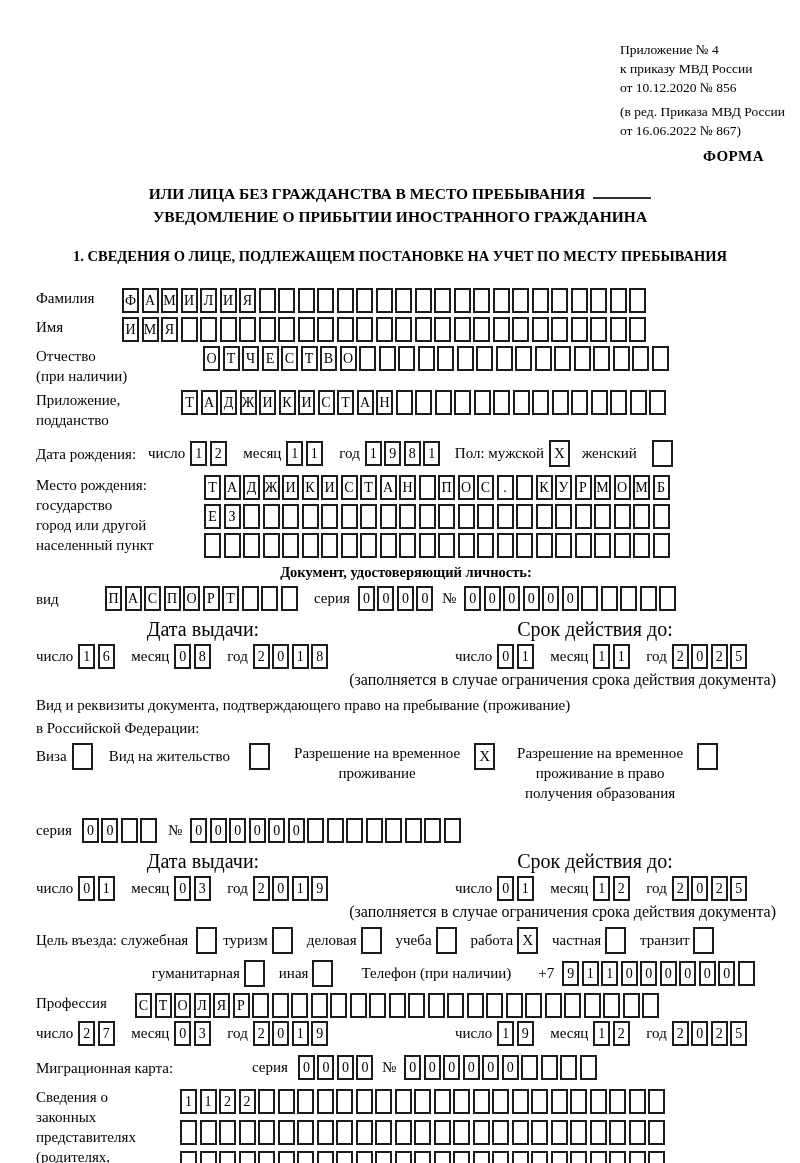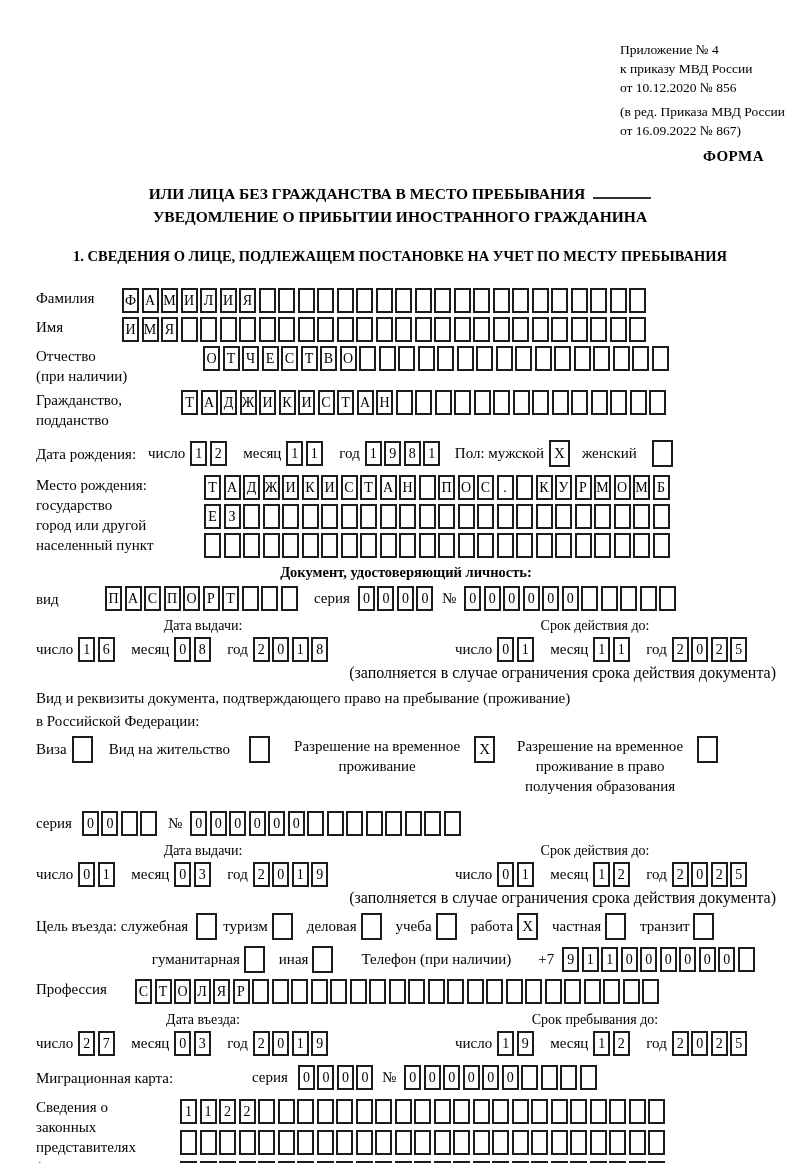--- a/index.html
+++ b/index.html
@@ -35,21 +35,21 @@
   }
   .cbx {
     flex:none; display:inline-flex; align-items:center; justify-content:center;
     width:21px; height:27px; border:2px solid #1c1c1c; font-size:15px; background:#fff;
   }
   .dgroup { display:inline-flex; align-items:center; }
   .dgroup .dlbl { margin:0 5px 0 12px;text-align:right; }
   .dgroup .dlbl:first-child { margin-left:0; }
   .dgroup .cells { margin-right:2px; }
 
-  .dhead { display:flex; font-size:14px; }
+  .dhead { display:flex; font-size:20px; }
   .dhead .dh-left { width:334px; text-align:center; }
   .dhead .dh-right { width:260px; margin-left:95px; text-align:center; }
   .dline { display:flex; margin-top:3px; }
   .dline .dg-left { width:334px; }
   .dline .dg-right { margin-left:85px; }
   .note-right { text-align:right; font-size:16px; margin:2px 0 0 0; width:740px; }
 
   .mt4{margin-top:4px;} .mt6{margin-top:6px;} .mt8{margin-top:8px;} .mt10{margin-top:10px;} .mt14{margin-top:14px;}
 
   .w-surname { width:86px; }
@@ -79,21 +79,21 @@
 </head>
 <body>
 
 <div class="page">
 
   <div class="hdr">
     <div>Приложение № 4</div>
     <div>к приказу МВД России</div>
     <div>от 10.12.2020 № 856</div>
     <div class="gap">(в ред. Приказа МВД России</div>
-    <div>от 16.09.2022 № 867)</div>
+    <div>от 16.06.2022 № 867)</div>
   </div>
 
   <div class="forma">ФОРМА</div>
 
   <div class="title">
     <div><span>ИЛИ ЛИЦА БЕЗ ГРАЖДАНСТВА В МЕСТО ПРЕБЫВАНИЯ</span><span class="title-underline"></span></div>
     <div>УВЕДОМЛЕНИЕ О ПРИБЫТИИ ИНОСТРАННОГО ГРАЖДАНИНА</div>
   </div>
 
   <div class="sec1">1. СВЕДЕНИЯ О ЛИЦЕ, ПОДЛЕЖАЩЕМ ПОСТАНОВКЕ НА УЧЕТ ПО МЕСТУ ПРЕБЫВАНИЯ</div>
@@ -194,21 +194,21 @@
           <span class="cell"></span>
           <span class="cell"></span>
           <span class="cell"></span>
           <span class="cell"></span>
           <span class="cell"></span>
         </span>
     </div>
 
     <div class="row mt4">
       <span class="lbl w-citizen stack">
-        <span>Гражданство,</span>
+        <span>Приложение,</span>
         <span class="lbl2">подданство</span>
       </span>
       <span class="cells">
           <span class="cell">Т</span>
           <span class="cell">А</span>
           <span class="cell">Д</span>
           <span class="cell">Ж</span>
           <span class="cell">И</span>
           <span class="cell">К</span>
           <span class="cell">И</span>
@@ -589,24 +589,20 @@
           <span class="cell"></span>
           <span class="cell"></span>
           <span class="cell"></span>
           <span class="cell"></span>
           <span class="cell"></span>
           <span class="cell"></span>
           <span class="cell"></span>
         </span>
     </div>
 
-    <div class="dhead mt8">
-      <span class="dh-left">Дата въезда:</span>
-      <span class="dh-right">Срок пребывания до:</span>
-    </div>
     <div class="dline">
       <span class="dgroup dg-left">
           <span class="dlbl">число</span>
           <span class="cells">
             <span class="cell">2</span>
             <span class="cell">7</span>
           </span>
           <span class="dlbl">месяц</span>
           <span class="cells">
             <span class="cell">0</span>

